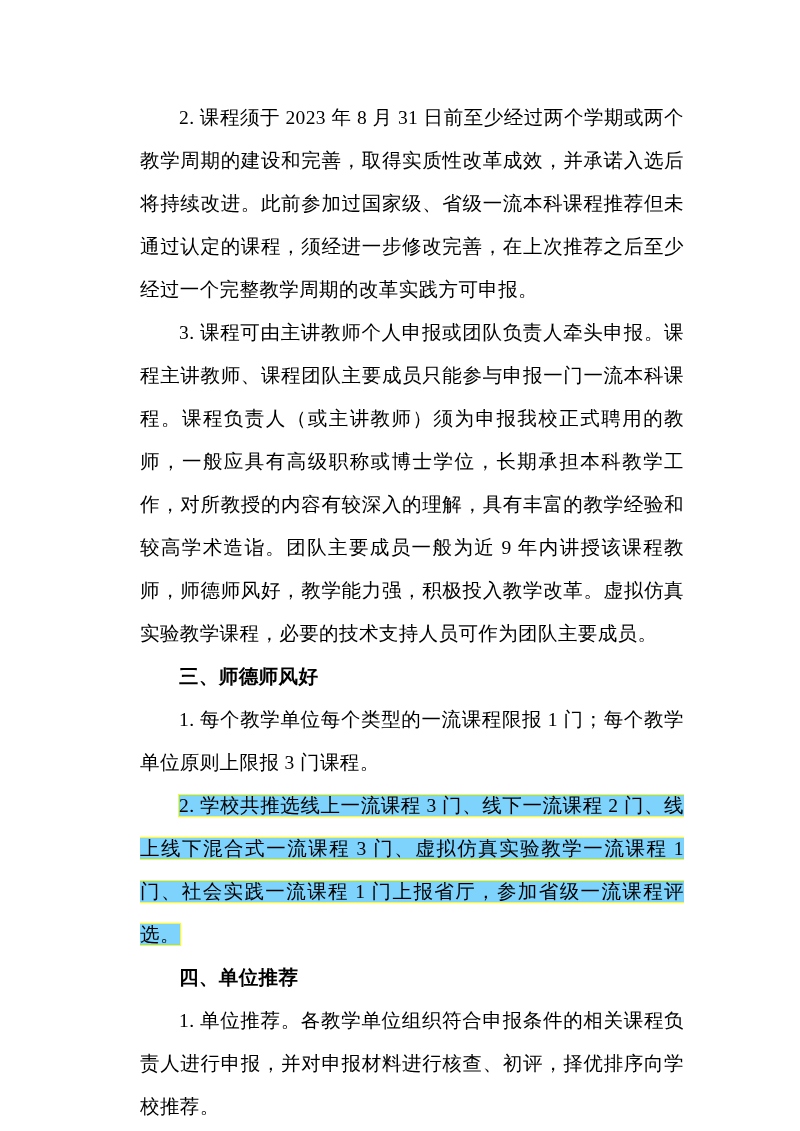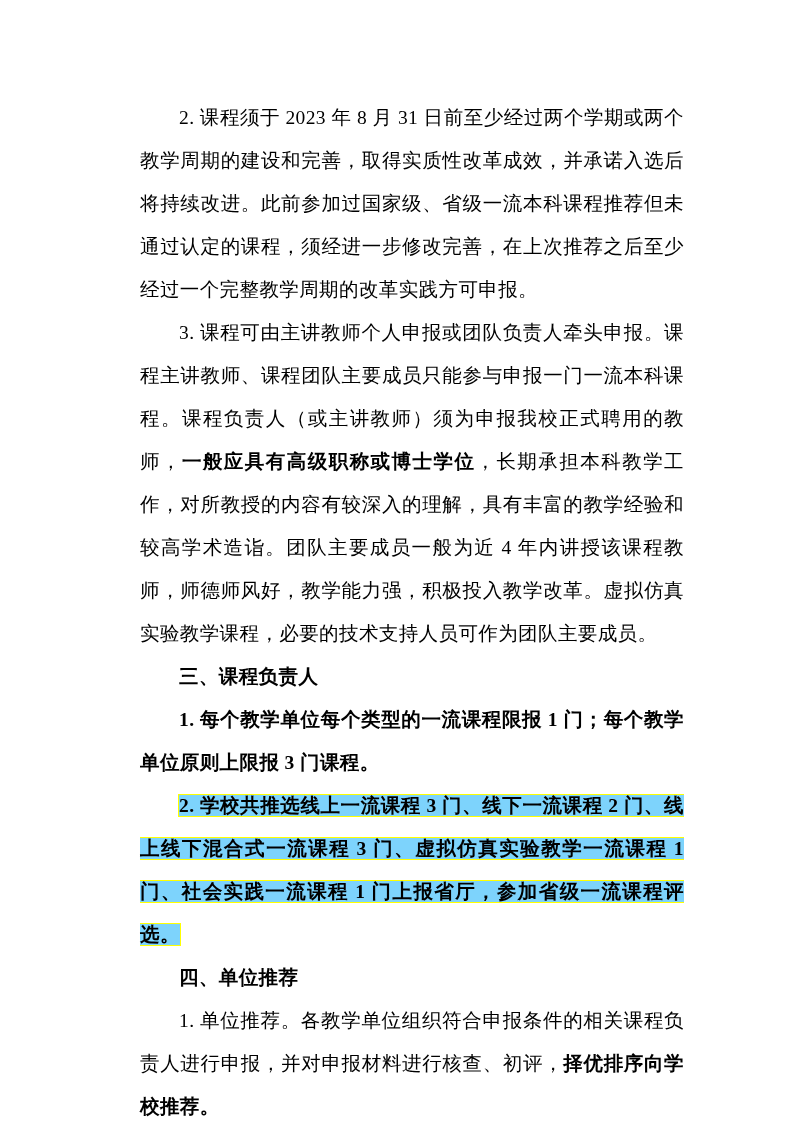--- a/index.html
+++ b/index.html
@@ -29,21 +29,21 @@
   }
   p {
     margin: 0;
     text-indent: 2em;
     letter-spacing: 0.4px;
   }
   .heading {
     font-weight: bold;
   }
   .bold {
-    font-weight: bold;
+    font-weight: normal;
   }
   .hl {
     background: #7dd3fc;
     box-shadow: 0 0 0 1px #ffff00;
   }
   .para {
     white-space: normal;
   }
   
   .p-2 { }
@@ -55,23 +55,23 @@
   .p-41 { }
 </style>
 </head>
 <body>
 
 <div class="page">
   <div class="doc-body">
 
     <p class="para p-2"><span>2. 课程须于 2023 年 8 月 31 日前至少经过两个学期或两个教学周期的建设和完善，取得实质性改革成效，并承诺入选后将持续改进。此前参加过国家级、省级一流本科课程推荐但未通过认定的课程，须经进一步修改完善，在上次推荐之后至少经过一个完整教学周期的改革实践方可申报。</span></p>
 
-    <p class="para p-3"><span>3. 课程可由主讲教师个人申报或团队负责人牵头申报。课程主讲教师、课程团队主要成员只能参与申报一门一流本科课程。课程负责人（或主讲教师）须为申报我校正式聘用的教师，</span><span class="bold">一般应具有高级职称或博士学位</span><span>，长期承担本科教学工作，对所教授的内容有较深入的理解，具有丰富的教学经验和较高学术造诣。团队主要成员一般为近 4 年内讲授该课程教师，师德师风好，教学能力强，积极投入教学改革。虚拟仿真实验教学课程，必要的技术支持人员可作为团队主要成员。</span></p>
+    <p class="para p-3"><span>3. 课程可由主讲教师个人申报或团队负责人牵头申报。课程主讲教师、课程团队主要成员只能参与申报一门一流本科课程。课程负责人（或主讲教师）须为申报我校正式聘用的教师，</span><span class="bold">一般应具有高级职称或博士学位</span><span>，长期承担本科教学工作，对所教授的内容有较深入的理解，具有丰富的教学经验和较高学术造诣。团队主要成员一般为近 9 年内讲授该课程教师，师德师风好，教学能力强，积极投入教学改革。虚拟仿真实验教学课程，必要的技术支持人员可作为团队主要成员。</span></p>
 
-    <p class="para p-h3 heading"><span>三、课程负责人</span></p>
+    <p class="para p-h3 heading"><span>三、师德师风好</span></p>
 
     <p class="para p-31 bold"><span>1. 每个教学单位每个类型的一流课程限报 1 门；每个教学单位原则上限报 3 门课程。</span></p>
 
     <p class="para p-32"><span class="hl bold">2. 学校共推选线上一流课程 3 门、线下一流课程 2 门、线上线下混合式一流课程 3 门、虚拟仿真实验教学一流课程 1 门、社会实践一流课程 1 门上报省厅，参加省级一流课程评选。</span></p>
 
     <p class="para p-h4 heading"><span>四、单位推荐</span></p>
 
     <p class="para p-41"><span>1. 单位推荐。各教学单位组织符合申报条件的相关课程负责人进行申报，并对申报材料进行核查、初评，</span><span class="bold">择优排序向学校推荐。</span></p>
 
   </div>

